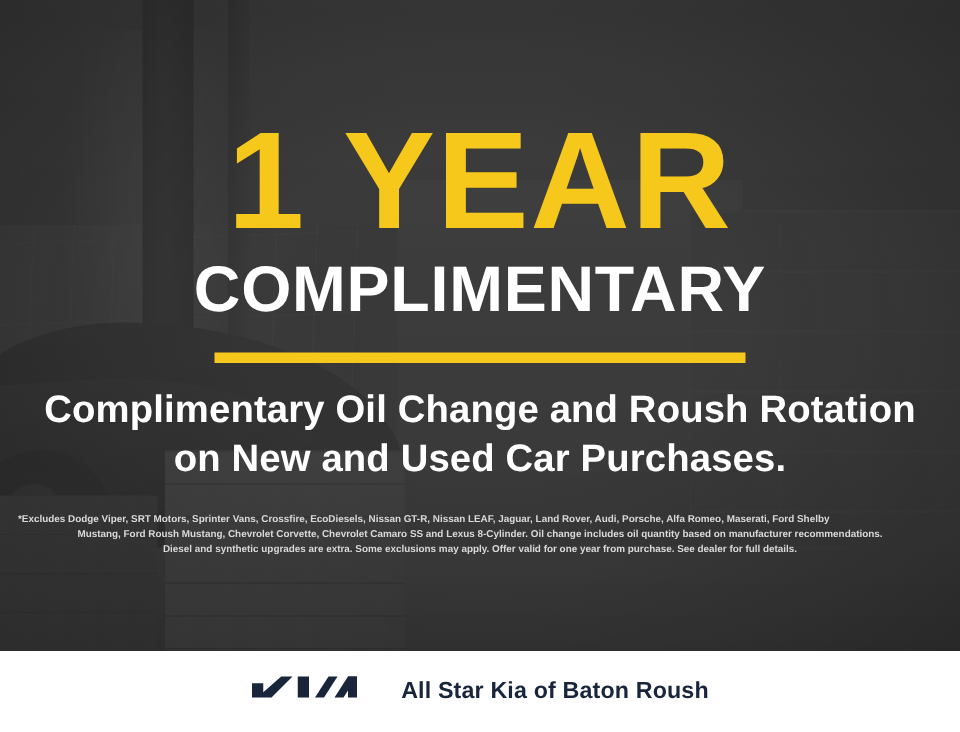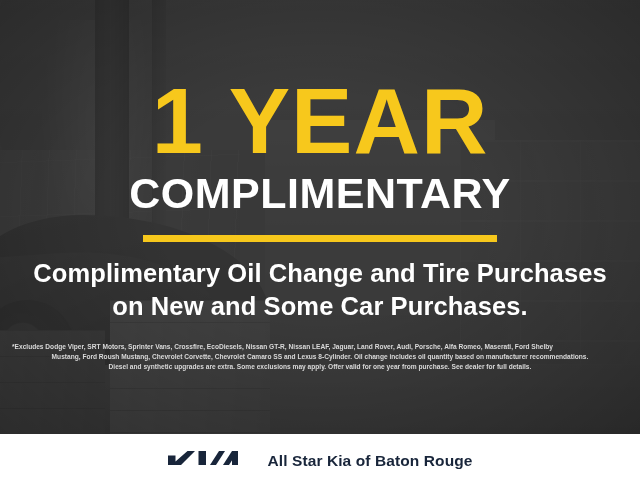--- a/index.html
+++ b/index.html
@@ -216,22 +216,22 @@
     <div id="hero-content">
 
       <div id="headline">1 YEAR</div>
 
       <div id="subhead1">COMPLIMENTARY</div>
 
 
       <div id="divider"></div>
 
       <div id="tagline">
-        <div>Complimentary Oil Change and Tire Purchases</div>
-        <div>on New and Some Car Purchases.</div>
+        <div>Complimentary Oil Change and Roush Rotation</div>
+        <div>on New and Used Car Purchases.</div>
       </div>
 
       <div id="disclaimer">
         <div style="text-align:left;">*Excludes Dodge Viper, SRT Motors, Sprinter Vans, Crossfire, EcoDiesels, Nissan GT-R, Nissan LEAF, Jaguar, Land Rover, Audi, Porsche, Alfa Romeo, Maserati, Ford Shelby</div>
         <div style="text-align:center;">Mustang, Ford Roush Mustang, Chevrolet Corvette, Chevrolet Camaro SS and Lexus 8-Cylinder. Oil change includes oil quantity based on manufacturer recommendations.</div>
         <div style="text-align:center;">Diesel and synthetic upgrades are extra. Some exclusions may apply. Offer valid for one year from purchase. See dealer for full details.</div>
       </div>
 
     </div>
   </div>
@@ -242,16 +242,16 @@
 
       <path fill="#18253A" d="M2 34 L2 15 L17 15 L17 27 L41 6 L56 6 L28 34 Z"></path>
 
       <rect fill="#18253A" x="63" y="6" width="15" height="28"></rect>
 
       <path fill="#18253A" d="M86 34 L104 6 L116 6 L98 34 Z"></path>
       <path fill="#18253A" d="M112 34 L130 6 L142 6 L124 34 Z"></path>
       <path fill="#18253A" d="M130 6 L142 6 L142 34 L130 34 Z"></path>
     </svg>
 
-    <div id="dealer-name">All Star Kia of Baton Rouge</div>
+    <div id="dealer-name">All Star Kia of Baton Roush</div>
   </div>
 
 </div>
 
 </body></html>

